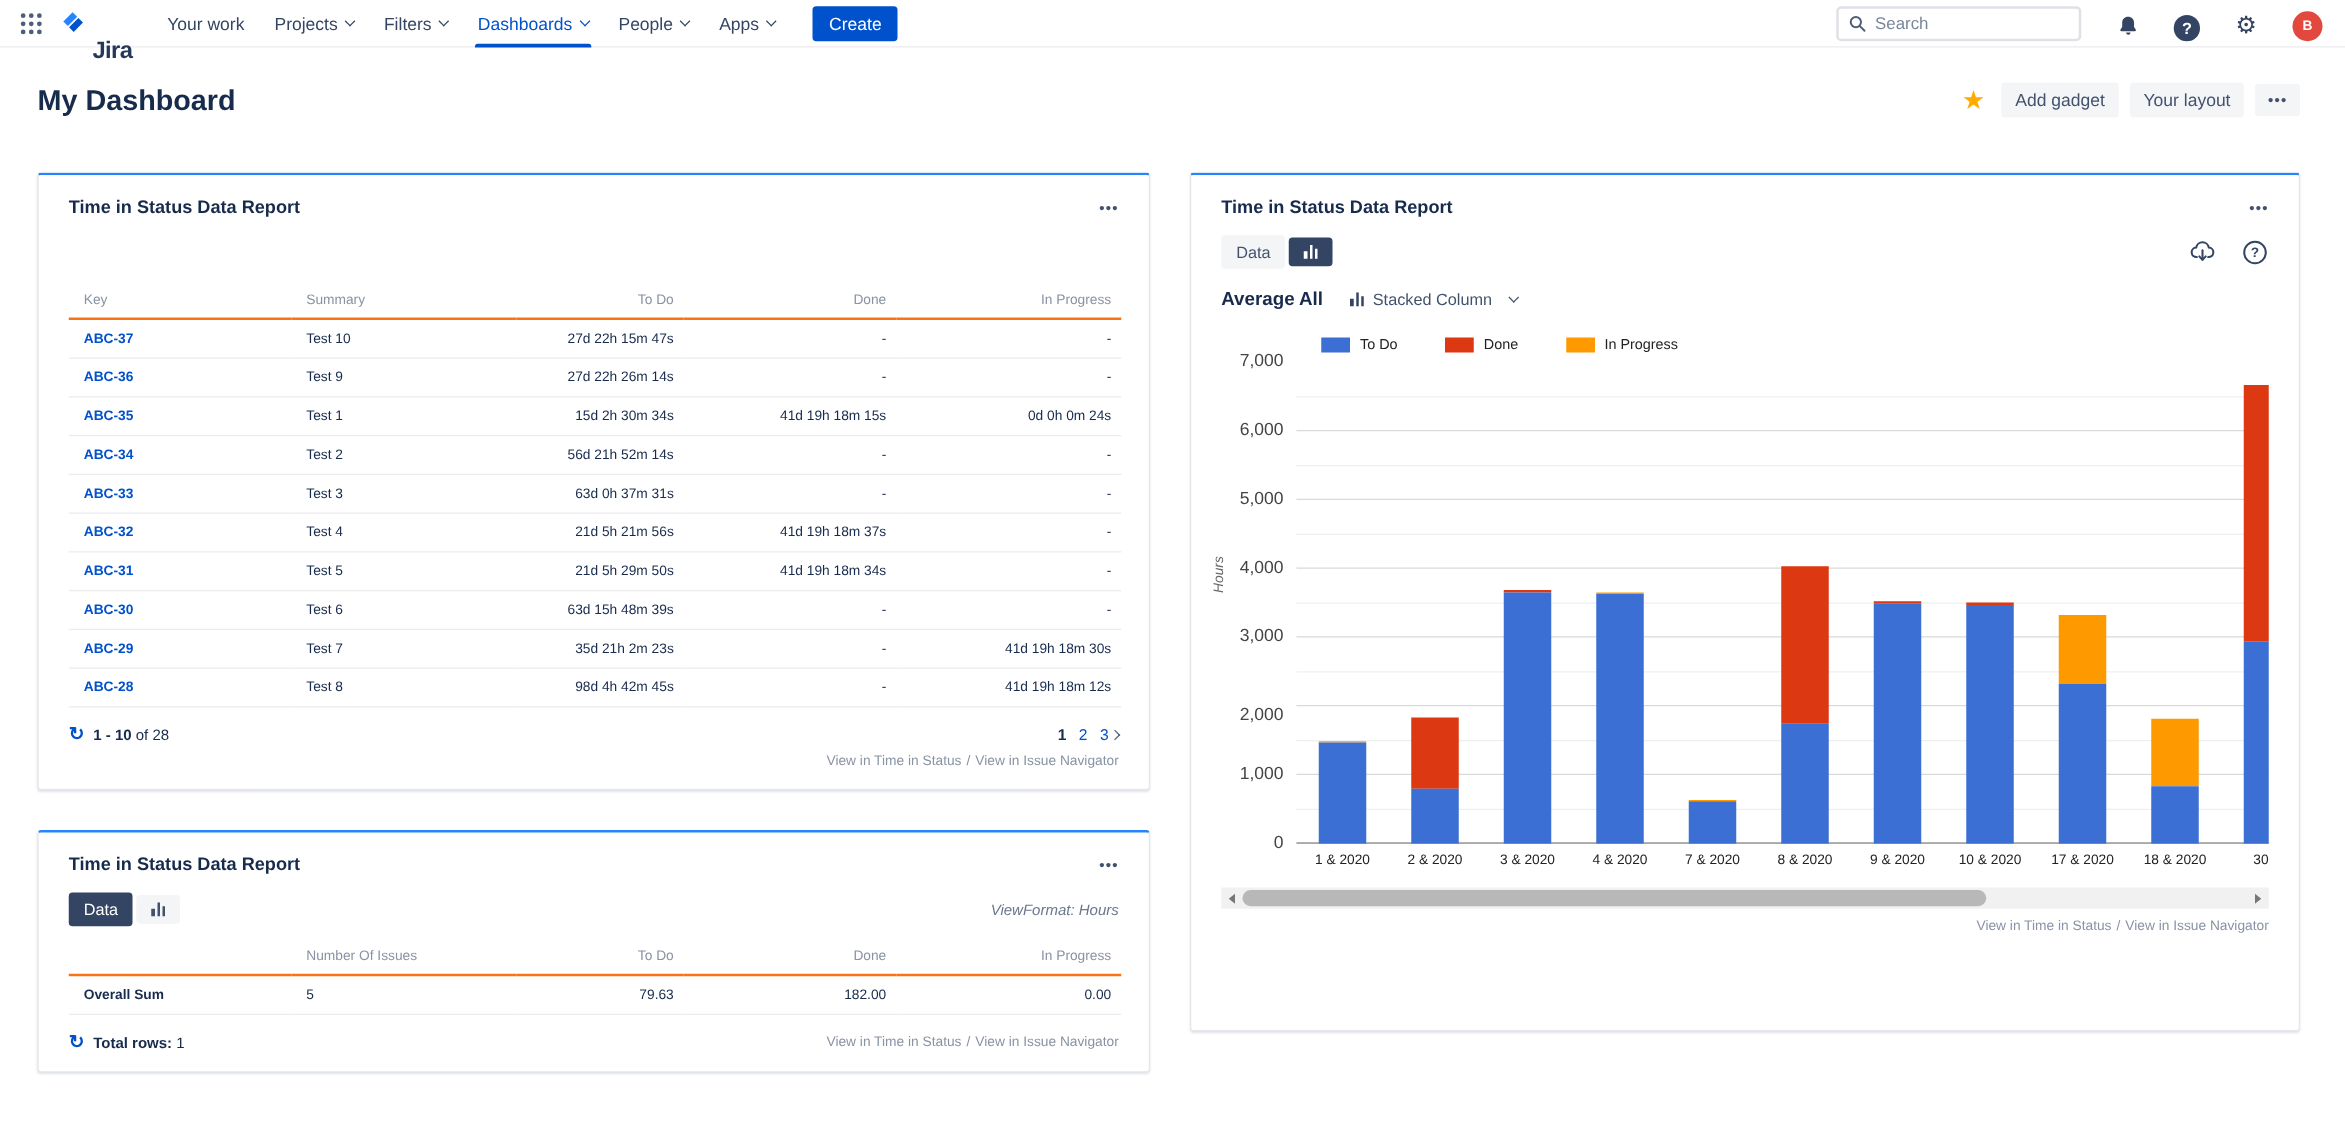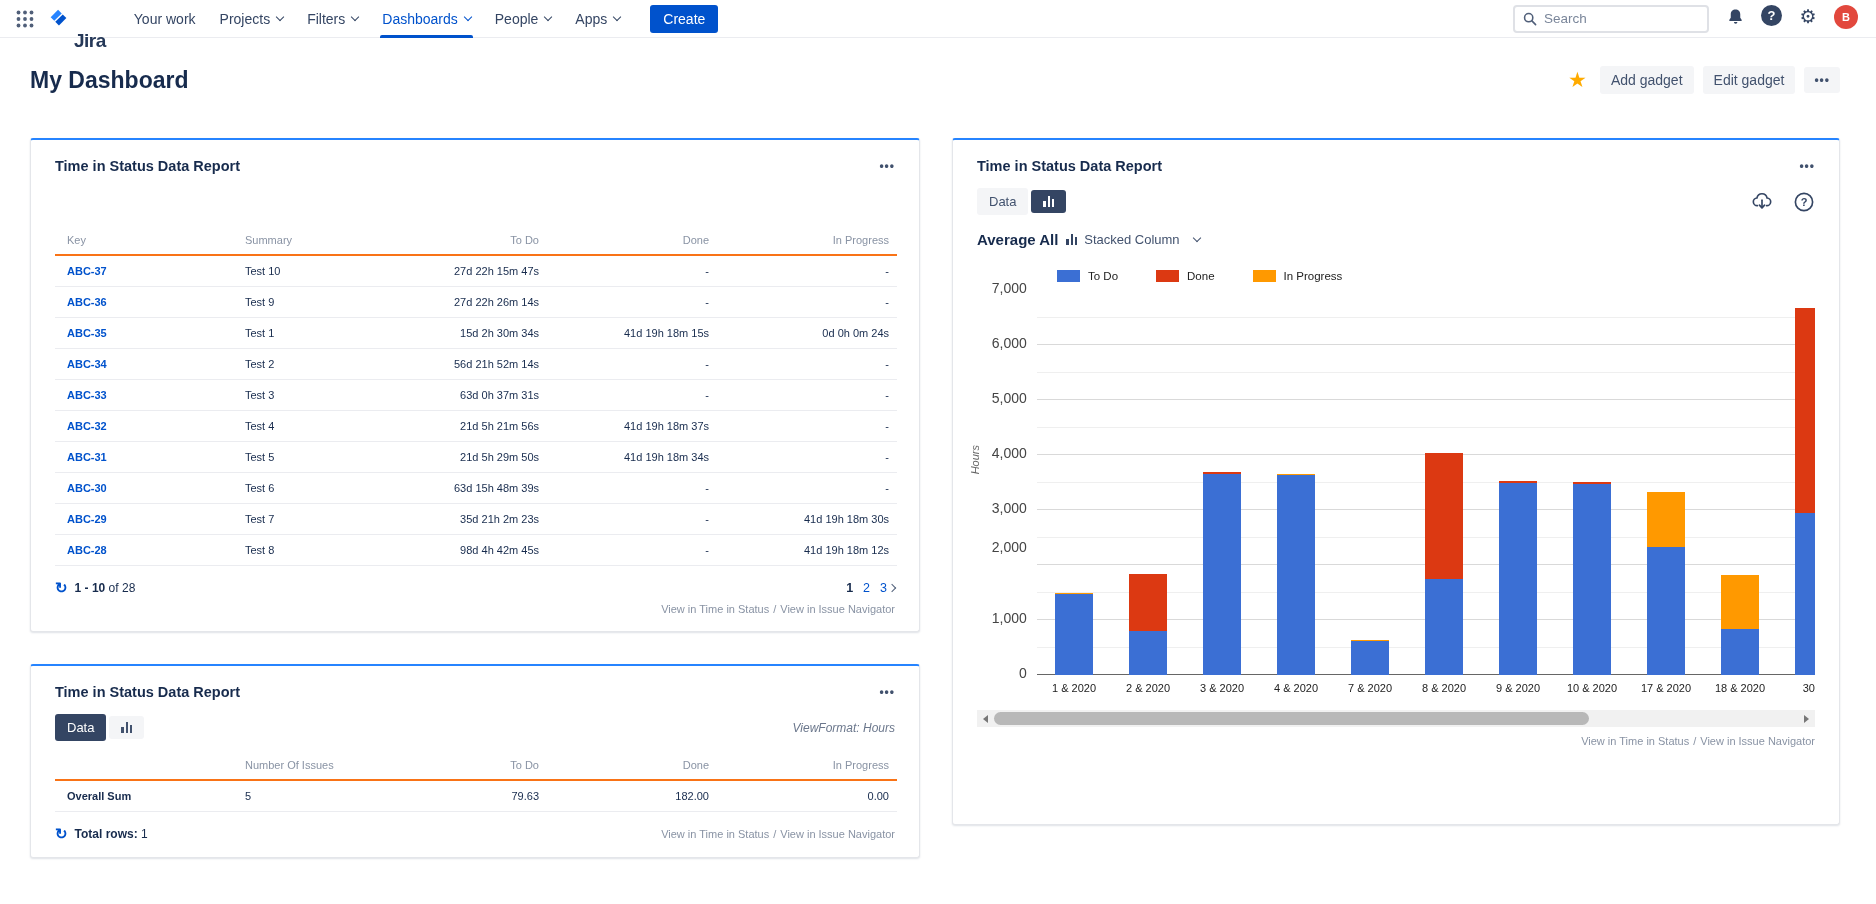--- a/index.html
+++ b/index.html
@@ -15,21 +15,21 @@
   .logo-text { font-size:19px; font-weight:700; color:#253858; letter-spacing:-0.5px;margin-top:44px; }
   .nav-item { display:flex; align-items:center; font-size:14px; font-weight:500; color:#344563;
     padding:0 12px; height:38px; cursor:pointer; position:relative; }
   .nav-item.active { color:#0052CC; }
   .nav-item.active::after { content:""; position:absolute; left:10px; right:10px; bottom:0; height:3px; background:#0052CC; border-radius:2px 2px 0 0; }
   .chev { display:inline-block; width:6px; height:6px; border-right:1.7px solid currentColor; border-bottom:1.7px solid currentColor; }
   .chev.down { transform:rotate(45deg); margin-left:7px; margin-top:-3px; }
   .chev.right { transform:rotate(-45deg); }
   .create-btn { background:#0052CC; color:#fff; font-size:14px; font-weight:500; border:none;
     border-radius:3px; padding:6px 13px; margin-left:12px; cursor:pointer; }
-  .nav-right { margin-left:auto; display:flex; align-items:flex-start; gap:14px; padding-right:6px; }
+  .nav-right { margin-left:auto; display:flex; align-items:flex-end; gap:25px; padding-right:6px; }
   .searchbox { display:flex; align-items:center; gap:7px; width:196px; height:28px;
     border:2px solid #DFE1E6; border-radius:4px; padding:0 8px; color:#7A869A; }
   .searchbox input { border:none; outline:none; font-size:13.5px; width:140px; color:#172B4D;
     font-family:"Liberation Sans", sans-serif; }
   .searchbox input::placeholder { color:#7A869A; }
   .navicon { width:24px; height:24px; display:flex; align-items:center; justify-content:center; cursor:pointer; color:#344563; }
   .help-circle { width:21px; height:21px; border-radius:50%; background:#344563; color:#fff;
     font-size:13px; font-weight:700; display:flex; align-items:center; justify-content:center; cursor:pointer; }
   .gear-glyph { font-size:19px; color:#344563; line-height:1; }
   .avatar { width:24px; height:24px; border-radius:50%; background:#E2483D; color:#fff;
@@ -80,21 +80,21 @@
   .tab.light { background:#F4F5F7; color:#42526E; }
   .tab.dark { background:#344563; color:#fff; }
   .tab + .tab { margin-left:3px; }
   .bars-glyph { display:inline-flex; align-items:flex-end; gap:1.5px; height:11px; }
   .bars-glyph i { width:2.6px; background:currentColor; display:block; }
   .bars-glyph i:nth-child(1){height:6px}.bars-glyph i:nth-child(2){height:11px}.bars-glyph i:nth-child(3){height:8px}
   .viewformat { margin-left:auto; font-size:12px; font-style:italic; color:#6B778C; }
 
   
   .chart-icons { margin-left:auto; display:flex; align-items:center; gap:20px; color:#344563; }
-  .subhead { display:flex; align-items:center; margin-top:16px; gap:8px; }
+  .subhead { display:flex; align-items:center; margin-top:16px; gap:22px; }
   .avg-label { font-size:15px; font-weight:700; color:#172B4D; }
   .charttype { display:flex; align-items:center; gap:7px; font-size:13px; color:#42526E; cursor:pointer; }
   .charttype .bars-glyph { color:#344563; }
   .legend { display:flex; gap:38px; margin:22px 0 8px 80px; }
   .legend-item { display:flex; align-items:center; gap:8px; font-size:11.5px; color:#222; }
   .swatch { width:23px; height:12px; display:inline-block; }
   .chart-row { display:flex; }
   .yaxis { width:60px; position:relative; height:385px; }
   .ytick { position:absolute; right:10px; font-size:14px; color:#444; }
   .ylabel { position:absolute; left:-2px; top:50%; transform:rotate(-90deg) translateX(50%); transform-origin:left center;
@@ -194,21 +194,21 @@
     </div>
     <div class="avatar">B</div>
   </div>
 </header>
 
 <div class="page-head">
   <h1 class="page-title">My Dashboard</h1>
   <div class="head-actions">
     <span class="star-icon">★</span>
     <button class="hbtn">Add gadget</button>
-    <button class="hbtn">Edit gadget</button>
+    <button class="hbtn">Your layout</button>
     <button class="hbtn more">•••</button>
   </div>
 </div>
 
 <div class="main">
   <div class="col-left">
 
     <section class="panel">
       <div class="panel-head">
         <span class="panel-title">Time in Status Data Report</span>
@@ -433,21 +433,21 @@
           <div class="legend-item">
             <span class="swatch" style="background: rgb(255, 153, 0);"></span>
             <span>In Progress</span>
           </div>
         </div>
       <div class="chart-row">
         <div class="yaxis">
           <span class="ylabel">Hours</span>
         <div class="ytick" style="bottom: -6px;">0</div>
             <div class="ytick" style="bottom: 49px;">1,000</div>
-            <div class="ytick" style="bottom: 120px;">2,000</div>
+            <div class="ytick" style="bottom: 96px;">2,000</div>
             <div class="ytick" style="bottom: 159px;">3,000</div>
             <div class="ytick" style="bottom: 214px;">4,000</div>
             <div class="ytick" style="bottom: 269px;">5,000</div>
             <div class="ytick" style="bottom: 324px;">6,000</div>
             <div class="ytick" style="bottom: 379px;">7,000</div>
           </div>
         <div class="plot">
 
         <div class="gline base" style="bottom: 0px;"></div>
             <div class="gline minor" style="bottom: 27.5px;"></div>

